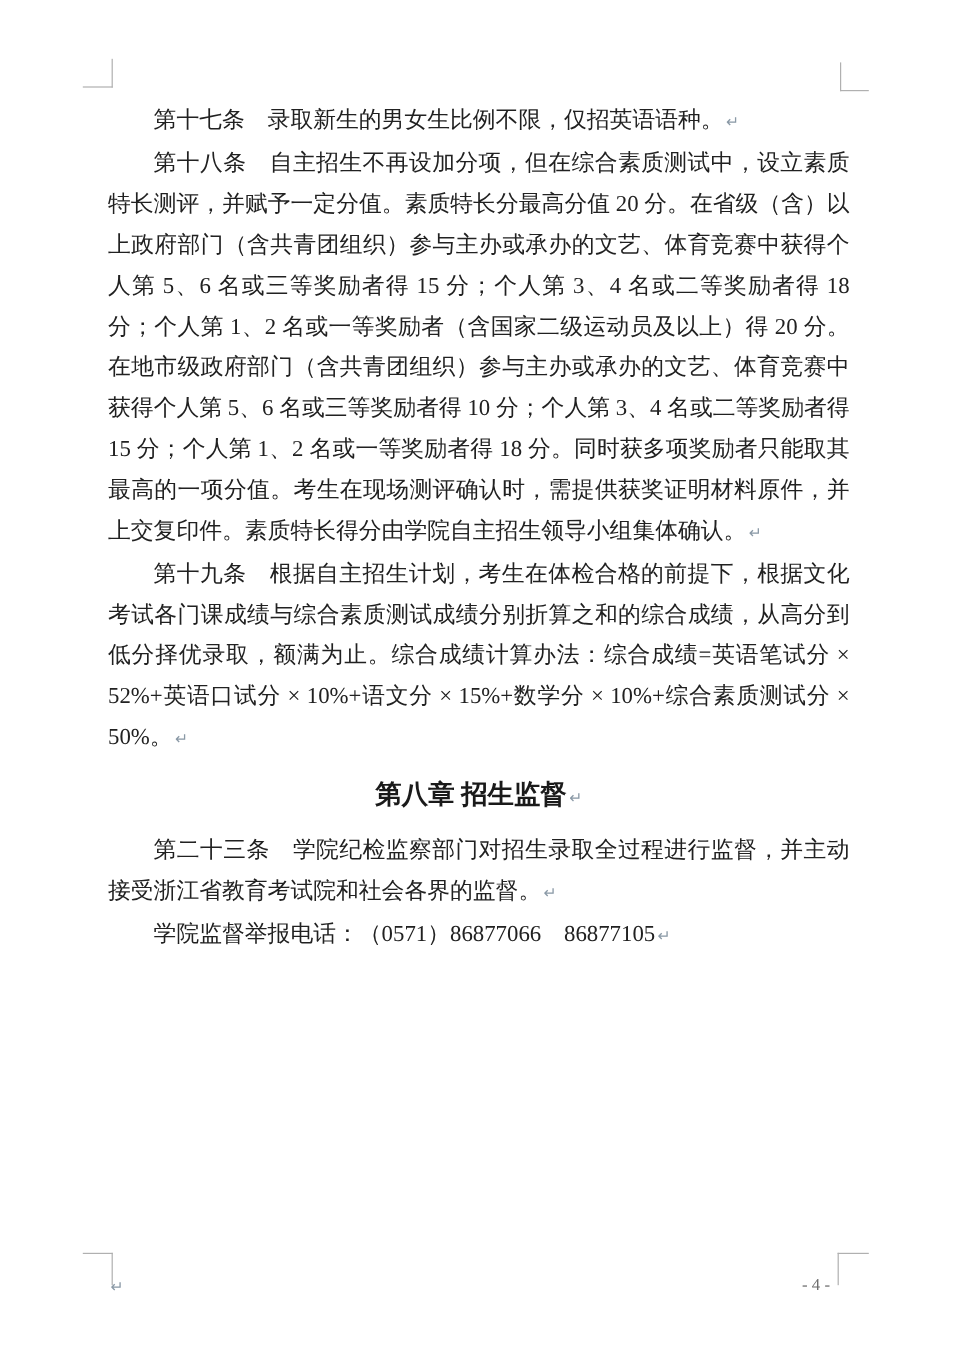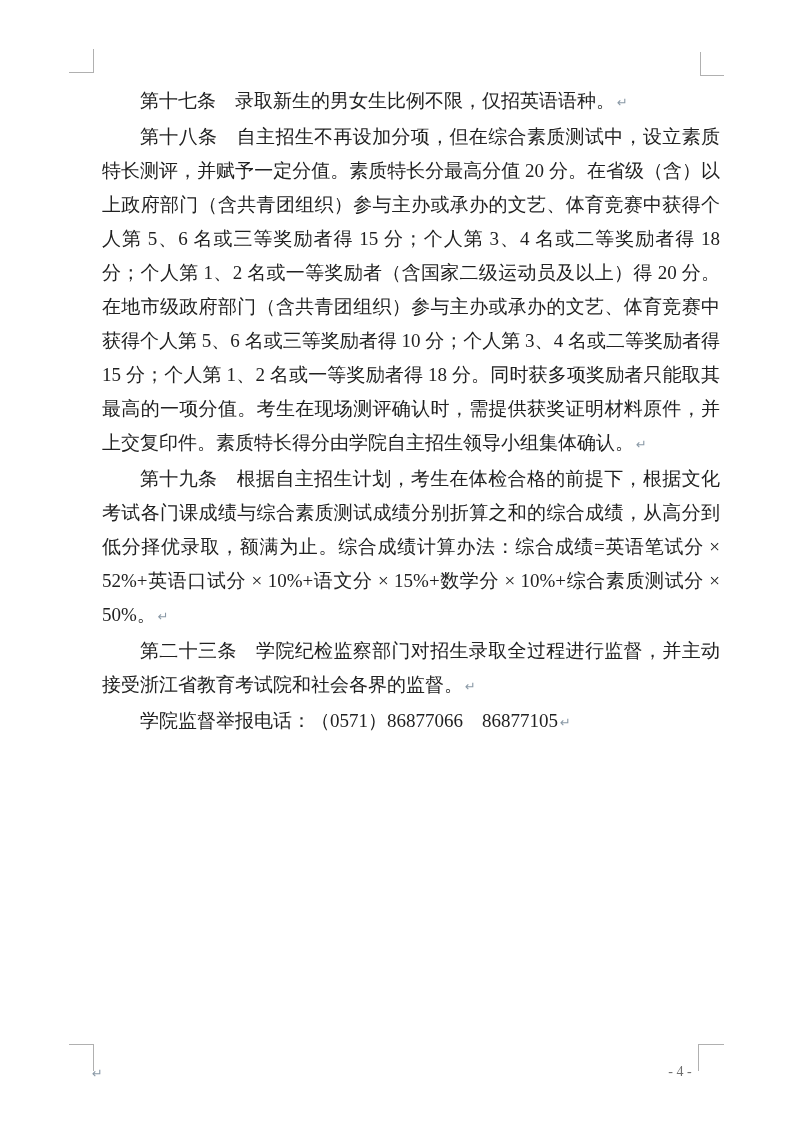--- a/index.html
+++ b/index.html
@@ -12,21 +12,21 @@
     font-family: "Liberation Serif", "DejaVu Serif", serif;
     color: #212121;
   }
   .page {
     position: absolute;
     inset: 0;
     background: #ffffff;
   }
   .content {
     position: absolute;
-    left: 102px;
+    left: 90px;
     top: 84px;
     width: 618px;
   }
   .para {
     margin: 0;
     font-size: 19px;
     line-height: 34px;
     text-align: justify;
     text-indent: 2em;
   }
@@ -83,20 +83,21 @@
 
     <p class="para"><span>第十七条　录取新生的男女生比例不限，仅招英语语种。</span><span class="pilcrow">↵</span></p>
 
     <p class="para"><span>第十八条　自主招生不再设加分项，但在综合素质测试中，设立素质特长测评，并赋予一定分值。素质特长分最高分值 20 分。在省级（含）以上政府部门（含共青团组织）参与主办或承办的文艺、体育竞赛中获得个人第 5、6 名或三等奖励者得 15 分；个人第 3、4 名或二等奖励者得 18 分；个人第 1、2 名或一等奖励者（含国家二级运动员及以上）得 20 分。在地市级政府部门（含共青团组织）参与主办或承办的文艺、体育竞赛中获得个人第 5、6 名或三等奖励者得 10 分；个人第 3、4 名或二等奖励者得 15 分；个人第 1、2 名或一等奖励者得 18 分。同时获多项奖励者只能取其最高的一项分值。考生在现场测评确认时，需提供获奖证明材料原件，并上交复印件。素质特长得分由学院自主招生领导小组集体确认。</span><span class="pilcrow">↵</span></p>
 
     <p class="para"><span>第十九条　根据自主招生计划，考生在体检合格的前提下，根据文化考试各门课成绩与综合素质测试成绩分别折算之和的综合成绩，从高分到低分择优录取，额满为止。综合成绩计算办法：综合成绩=英语笔试分 × 52%+英语口试分 × 10%+语文分 × 15%+数学分 × 10%+综合素质测试分 × 50%。</span><span class="pilcrow">↵</span></p>
 
 
 
 
+    <h2 class="heading"><span>第八章 招生监督</span><span class="pilcrow">↵</span></h2>
 
     <p class="para"><span>第二十三条　学院纪检监察部门对招生录取全过程进行监督，并主动接受浙江省教育考试院和社会各界的监督。</span><span class="pilcrow">↵</span></p>
 
     <p class="para"><span>学院监督举报电话：（0571）86877066　86877105</span><span class="pilcrow">↵</span></p>
 
   </div>
 
   <span class="stray-pilcrow">↵</span>
 
   <div class="page-number">- 4 -</div>

